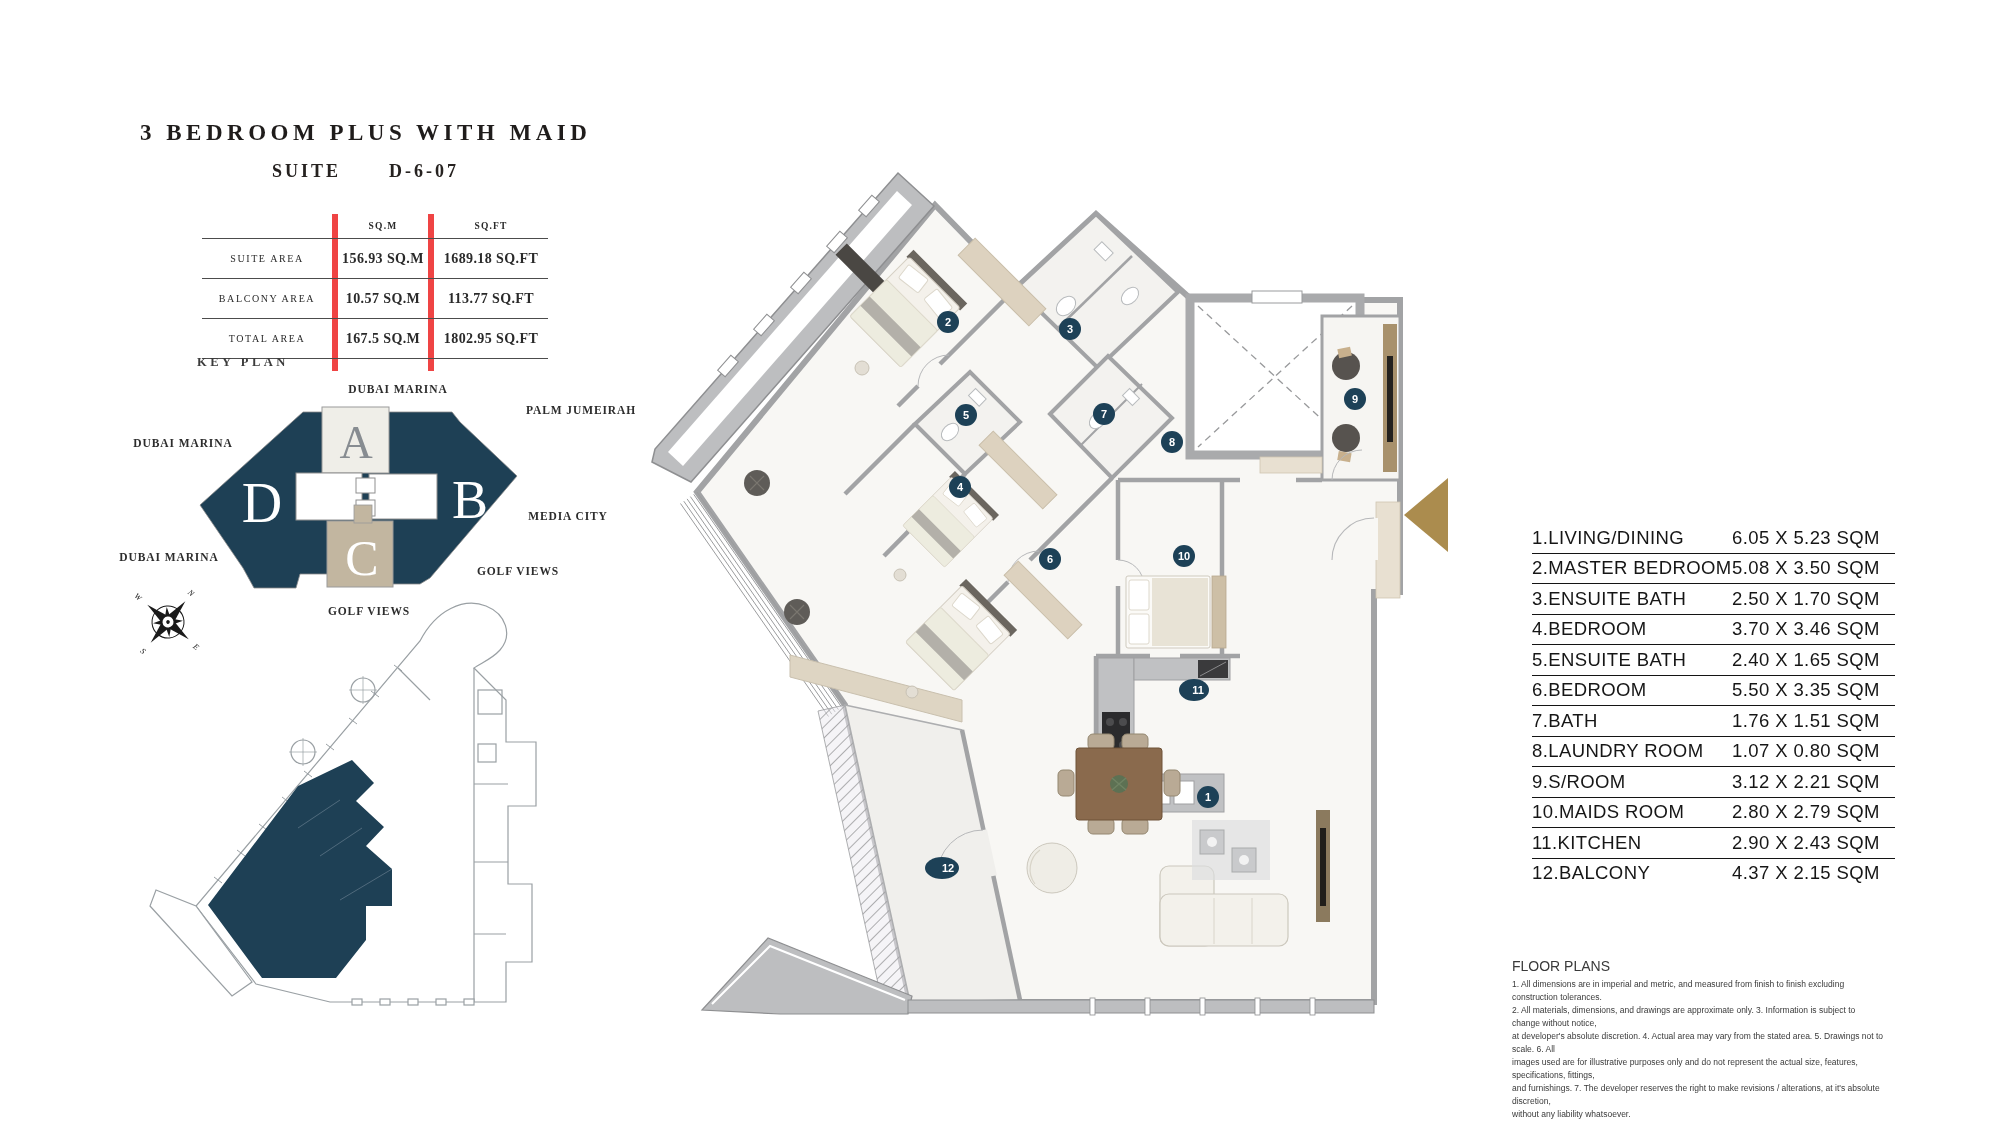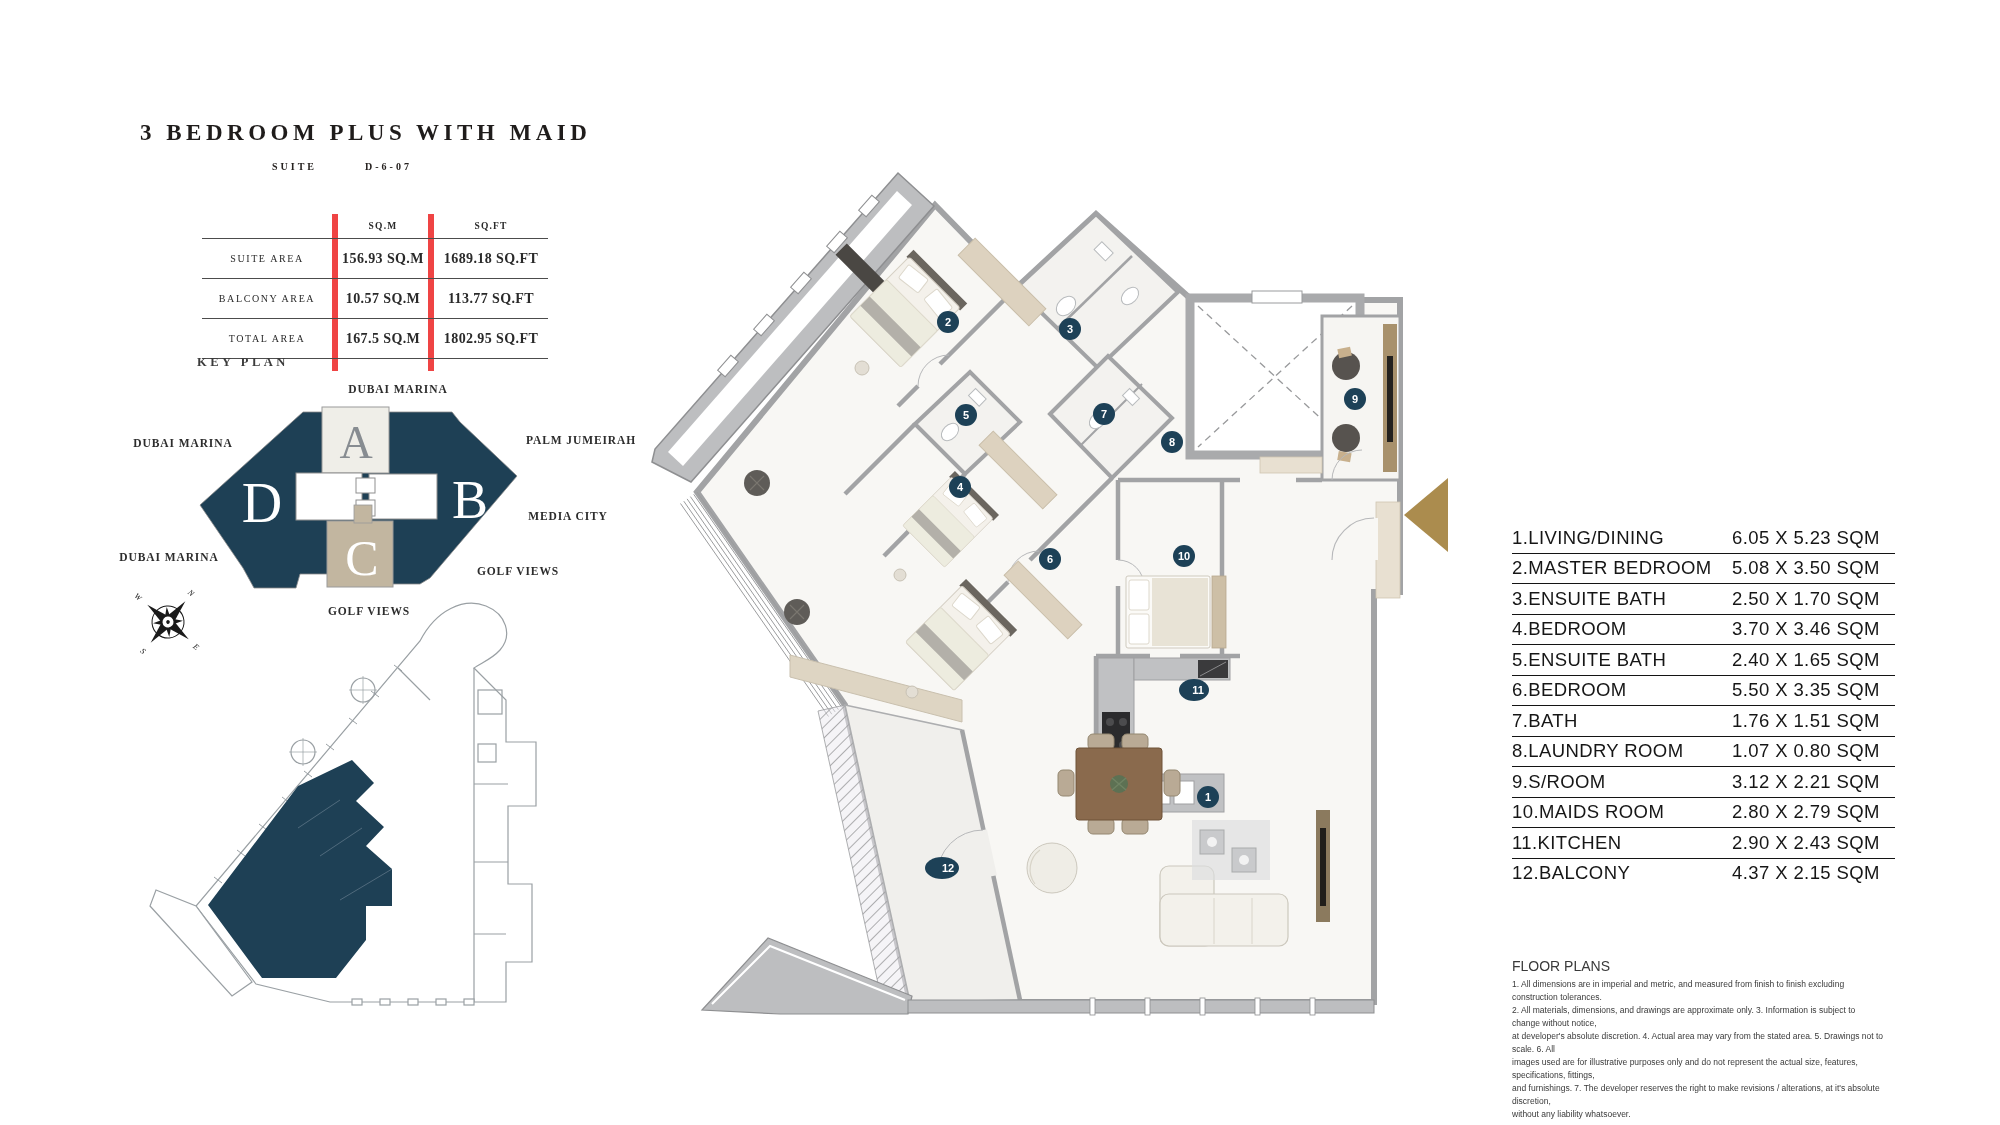--- a/index.html
+++ b/index.html
@@ -3,21 +3,21 @@
 <meta charset="utf-8">
 <style>
   html,body{margin:0;padding:0;background:#ffffff;}
   body{width:2000px;height:1125px;position:relative;overflow:hidden;
        font-family:"Liberation Sans",sans-serif;color:#1f1c1b;}
   .abs{position:absolute;}
   
   .title{left:140px;top:120px;font-family:"Liberation Serif",serif;font-weight:700;
          font-size:23px;letter-spacing:4.5px;color:#1f1c1b;white-space:nowrap;}
   .suite-line{left:272px;top:161px;font-family:"Liberation Serif",serif;font-weight:700;
-         font-size:10px;letter-spacing:3px;display:flex;gap:48px;color:#262220;}
+         font-size:18px;letter-spacing:3px;display:flex;gap:48px;color:#262220;}
   
   .area-table{left:202px;top:214px;width:346px;font-family:"Liberation Serif",serif;color:#2a2a2a;}
   .t-row{display:grid;grid-template-columns:130px 96px 120px;}
   .t-head{height:24px;}
   .t-body{height:39px;border-top:1px solid #4c4c4c;}
   .t-foot{height:12px;border-top:1px solid #4c4c4c;}
   .t-cell{display:flex;align-items:center;justify-content:center;height:100%;}
   .t-c2,.t-c3{border-left:6px solid #ef4444;}
   .t-hd{font-size:9.5px;letter-spacing:1.2px;font-weight:700;}
   .t-label{font-size:10px;letter-spacing:1.6px;}
@@ -31,21 +31,21 @@
              transform:translate(-50%,-50%);line-height:1;}
   .compass-letter{position:absolute;font-family:"Liberation Serif",serif;font-size:8px;
             color:#141414;transform:translate(-50%,-50%);font-style:italic;}
   
   .marker{position:absolute;width:22px;height:22px;border-radius:50%;background:#1d4157;
           color:#fff;font-size:11px;font-weight:700;display:flex;align-items:center;
           justify-content:center;letter-spacing:0;}
   
   .room-list{left:1512px;top:523px;width:383px;}
   .room-row{height:29.5px;display:flex;align-items:center;border-bottom:1.6px solid #141414;
-            font-size:18.5px;color:#161616;letter-spacing:0.4px;}
+            font-size:18.5px;color:#161616;letter-spacing:0.4px;margin-left:20px;}
   .room-row.last{border-bottom:none;}
   .room-name{flex:1;white-space:nowrap;}
   .room-dims{width:163px;white-space:nowrap;}
   
   .disclaimer{left:1512px;top:958px;width:372px;color:#3a3a3a;}
   .disc-head{font-size:14px;margin-bottom:4px;}
   .disc-line{font-size:8.5px;line-height:13px;}
   svg.plan{position:absolute;left:0;top:0;pointer-events:none;}
 </style>
 </head>
@@ -324,21 +324,21 @@
 
 <div class="abs kp-heading">KEY PLAN</div>
 
 <span class="kp-letter" style="left:356px;top:443px;font-size:46px;color:#878c91;">A</span>
 <span class="kp-letter" style="left:470px;top:500px;font-size:54px;">B</span>
 <span class="kp-letter" style="left:362px;top:558px;font-size:50px;">C</span>
 <span class="kp-letter" style="left:262px;top:503px;font-size:56px;">D</span>
 
 <span class="kp-label" style="left:398px;top:389px;">DUBAI MARINA</span>
 <span class="kp-label" style="left:183px;top:443px;">DUBAI MARINA</span>
-<span class="kp-label" style="left:581px;top:440px;">PALM JUMEIRAH</span>
+<span class="kp-label" style="left:581px;top:410px;">PALM JUMEIRAH</span>
 <span class="kp-label" style="left:568px;top:516px;">MEDIA CITY</span>
 <span class="kp-label" style="left:518px;top:571px;">GOLF VIEWS</span>
 <span class="kp-label" style="left:169px;top:557px;">DUBAI MARINA</span>
 <span class="kp-label" style="left:369px;top:611px;">GOLF VIEWS</span>
 
 <span class="compass-letter" style="left:191px;top:593px;transform:translate(-50%,-50%) rotate(40deg);">N</span>
 <span class="compass-letter" style="left:196px;top:647px;transform:translate(-50%,-50%) rotate(40deg);">E</span>
 <span class="compass-letter" style="left:143px;top:651px;transform:translate(-50%,-50%) rotate(40deg);">S</span>
 <span class="compass-letter" style="left:138px;top:597px;transform:translate(-50%,-50%) rotate(40deg);">W</span>
 

